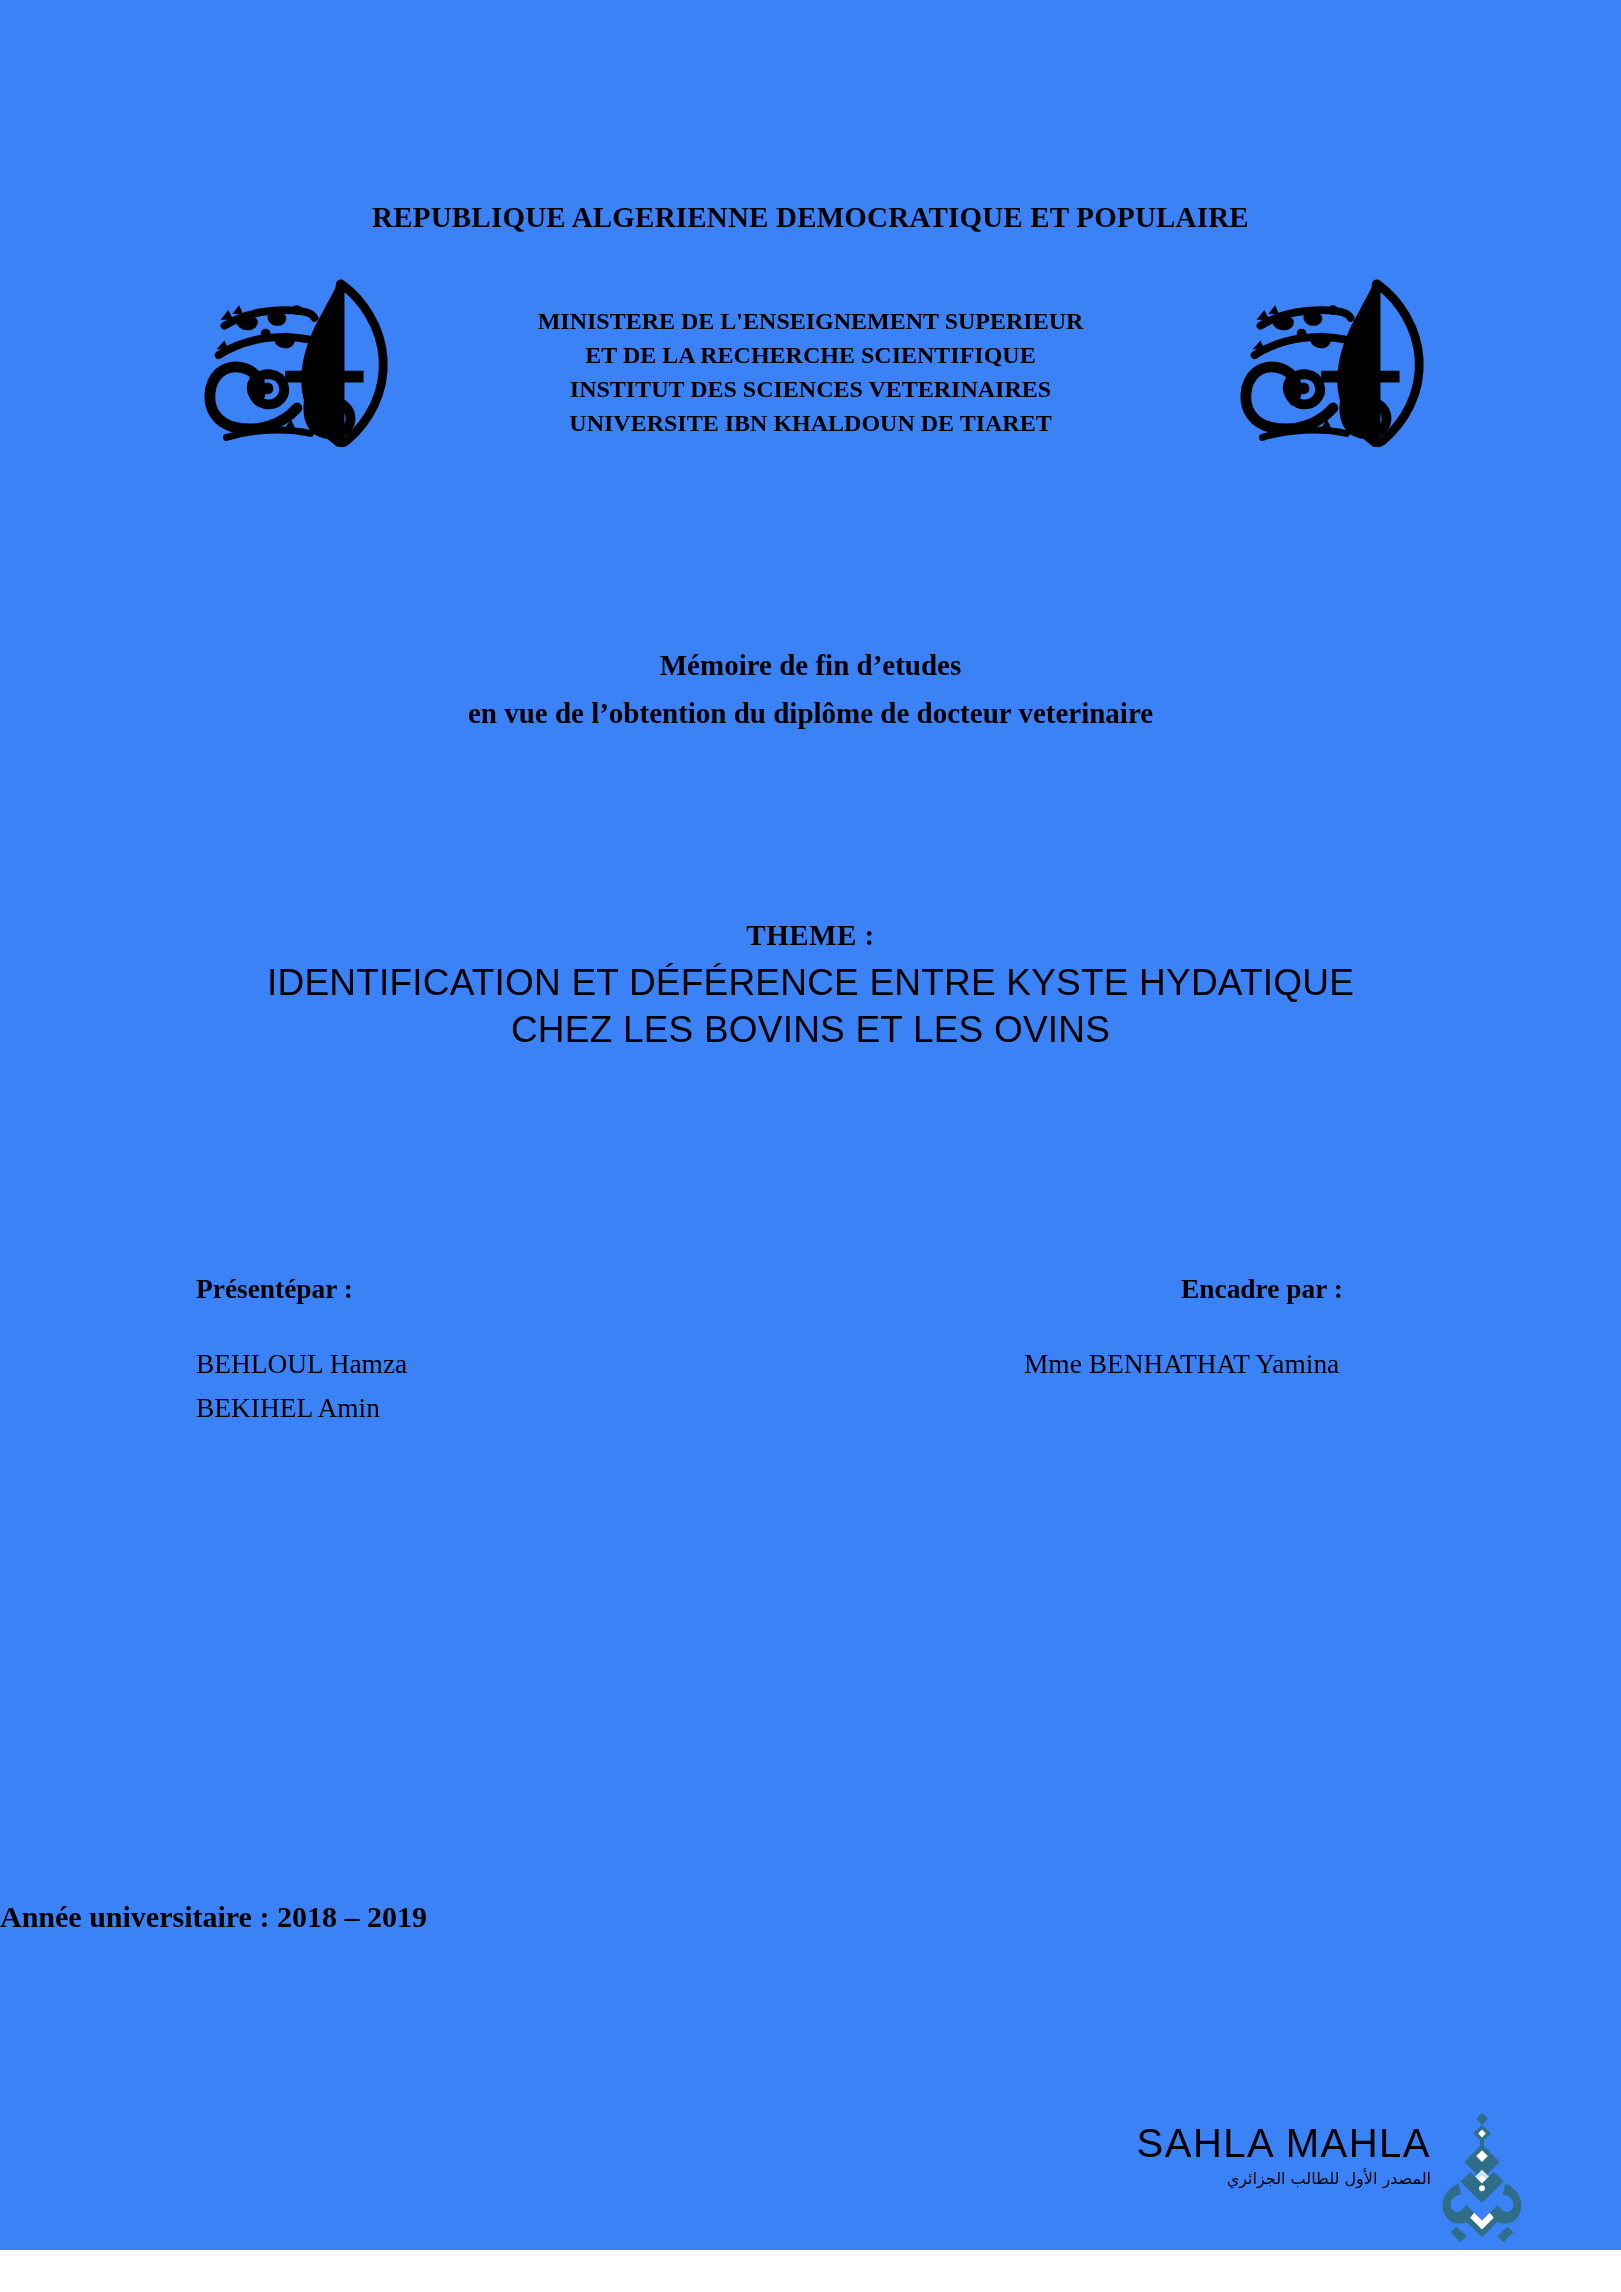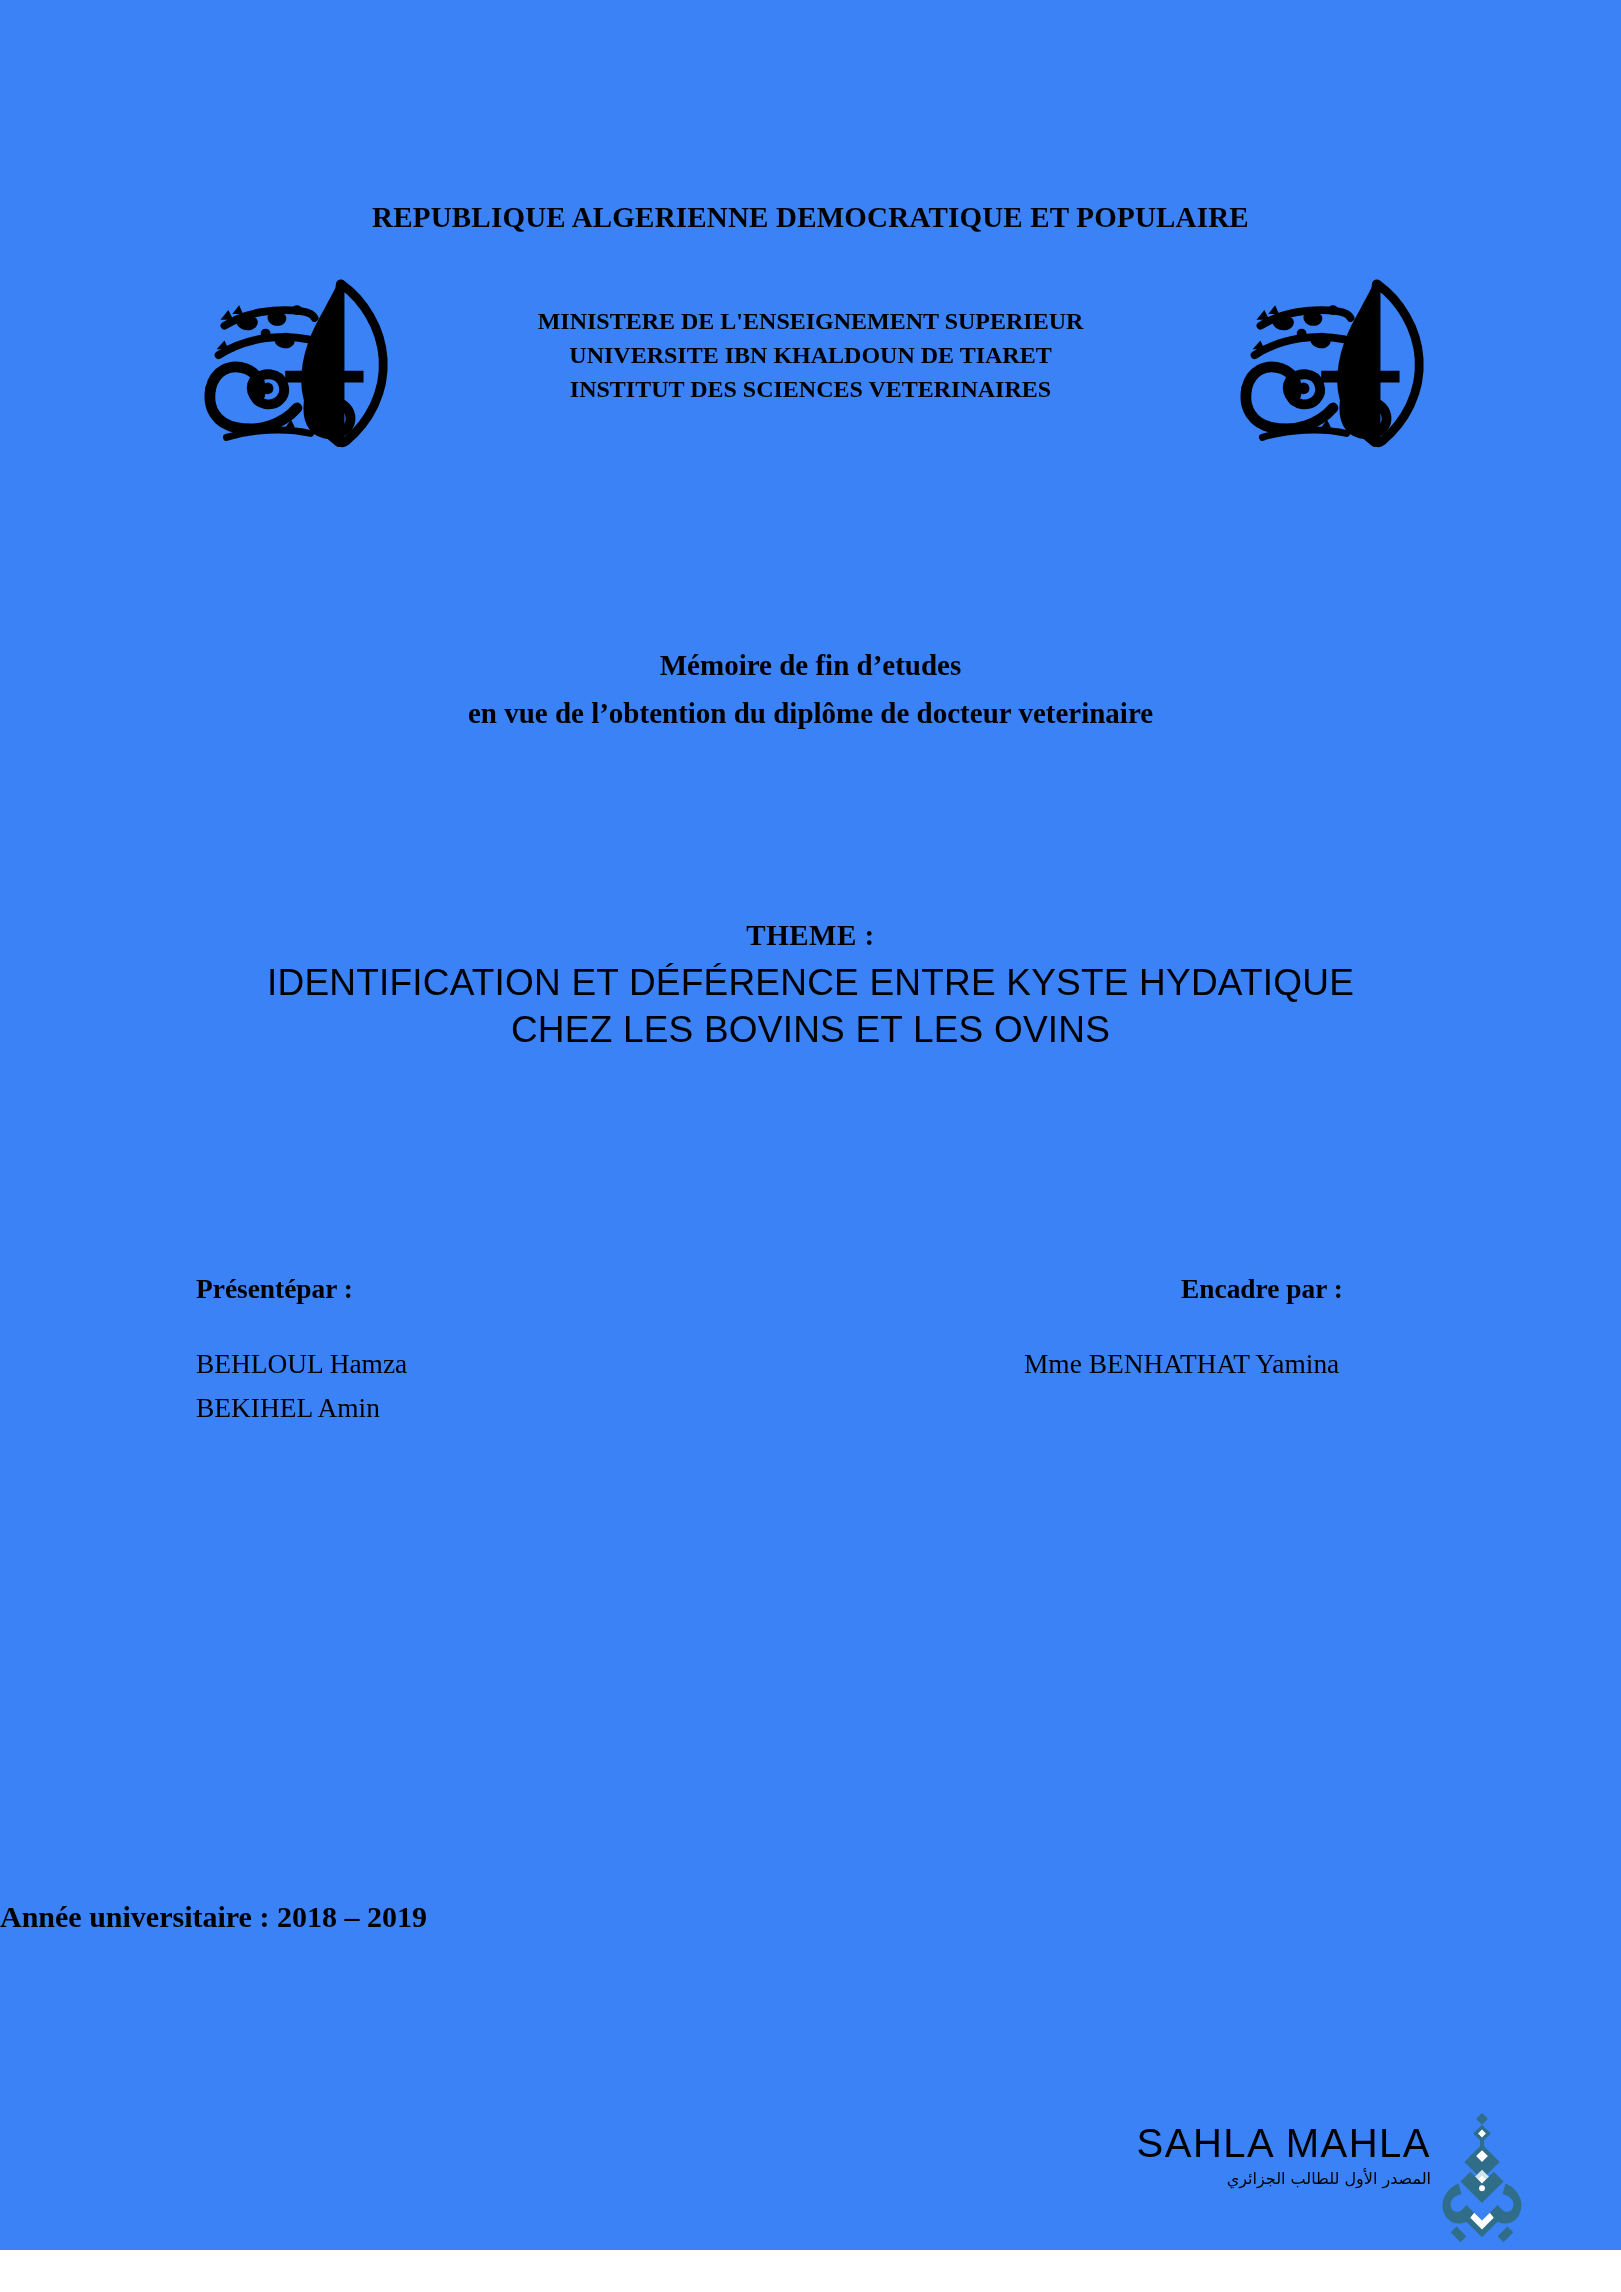--- a/index.html
+++ b/index.html
@@ -236,22 +236,23 @@
           <path d="M36 176 C62 168 96 166 122 172" fill="none" stroke="#000000" stroke-width="7" stroke-linecap="round"></path>
           <circle cx="58" cy="166" r="4"></circle>
           <circle cx="70" cy="166" r="4"></circle>
           <path d="M96 166 l6 -8 l4 8 z"></path>
         </g>
       </svg>
     </div>
 
     <div class="ministry-block">
       <div>MINISTERE DE L'ENSEIGNEMENT SUPERIEUR</div>
+      <div>ET DE LA RECHERCHE SCIENTIFIQUE</div>
+      <div>INSTITUT DES SCIENCES  VETERINAIRES</div>
       <div>UNIVERSITE IBN KHALDOUN DE TIARET</div>
-      <div>INSTITUT DES SCIENCES  VETERINAIRES</div>
     </div>
 
     <div class="logo right">
       <svg viewBox="0 0 210 195" xmlns="http://www.w3.org/2000/svg" aria-hidden="true">
         <g fill="#000000">
           <path d="M150 18 C150 18 152 15 154 17 L154 182 C154 186 150 187 147 184
                    C128 170 116 150 113 128 C110 104 118 76 132 52 C138 41 145 28 150 18 Z"></path>
           <path d="M154 20 C176 36 194 64 196 96 C198 130 182 160 158 180
                    C154 183 152 181 152 177 L152 24 C152 20 152 18 154 20 Z" fill="none" stroke="#000000" stroke-width="9"></path>
           <path d="M96 108 L176 108 L176 120 L96 120 Z"></path>

